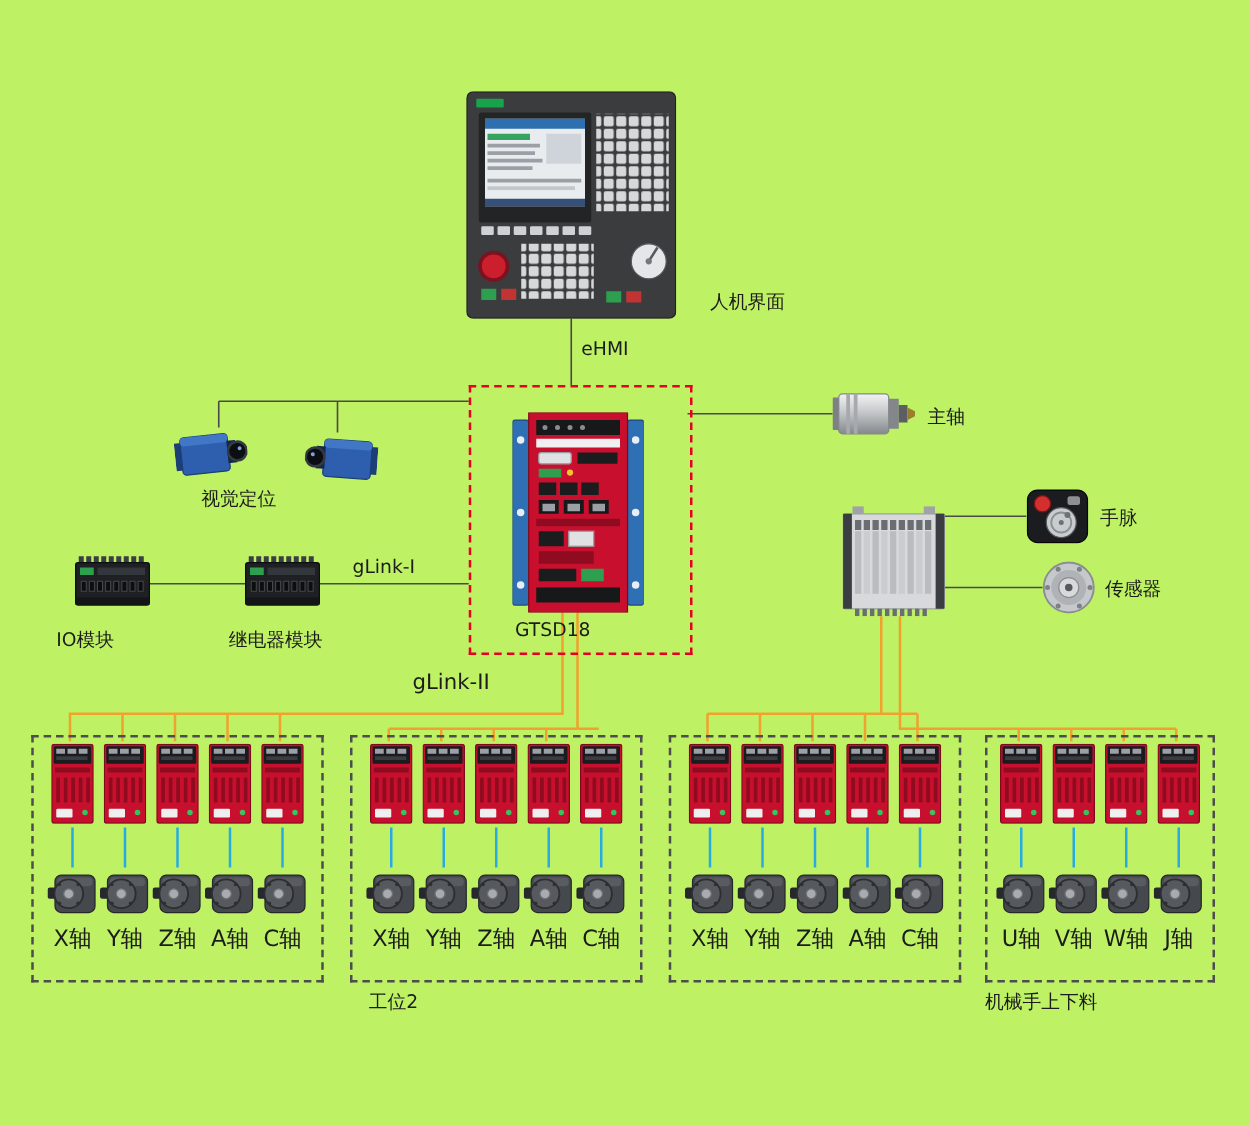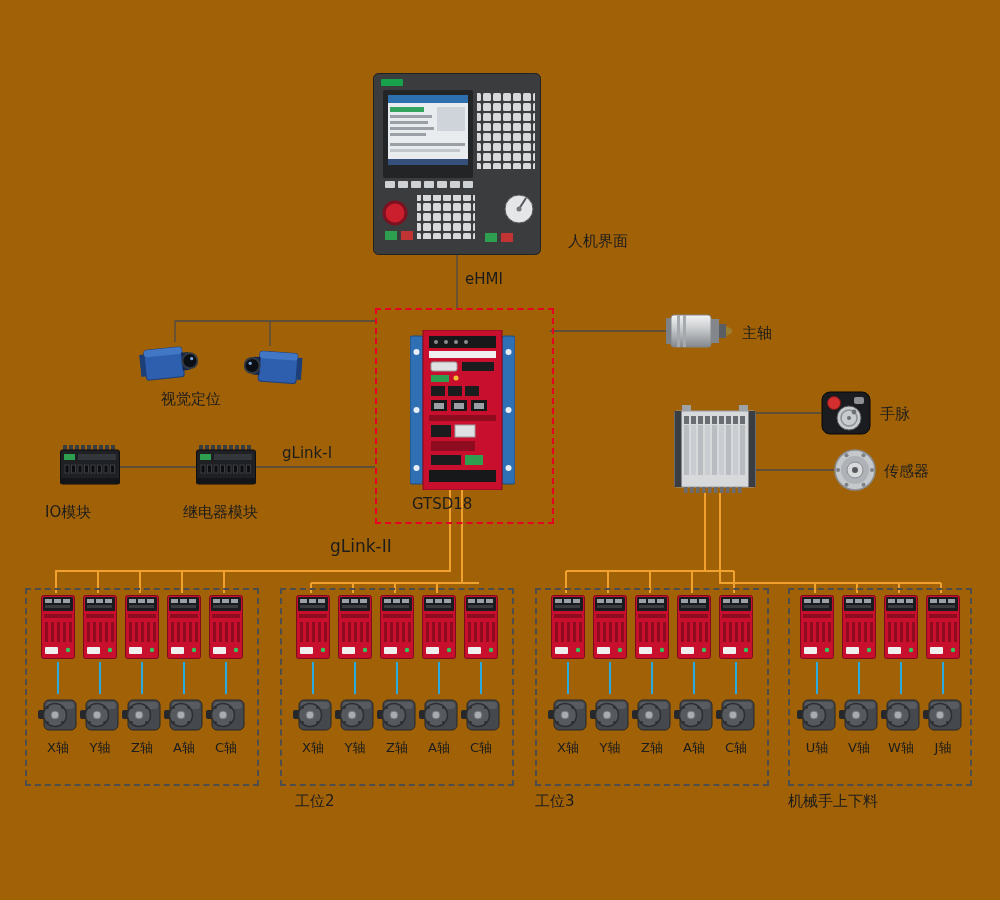--- a/index.html
+++ b/index.html
@@ -1,27 +1,27 @@
 <!DOCTYPE html>
 <html><head>
 <meta charset="utf-8">
 <style>
   html,body{margin:0;padding:0;background:#fff;}
-  .canvas{position:relative;width:1000px;height:900px;background:#a16207;overflow:hidden;
+  .canvas{position:relative;width:1000px;height:900px;background:#bef264;overflow:hidden;
           font-family:"DejaVu Sans","Liberation Sans",sans-serif;color:#1c1c1c;}
   .dev{position:absolute;}
   .wires{position:absolute;left:0;top:0;pointer-events:none;}
   .lbl{position:absolute;font-size:15px;white-space:nowrap;color:#1c1c1c;}
   .lbl.center{white-space:normal;}
   .lbl.bold{font-weight:normal;font-size:17px;}
   .red-box{position:absolute;border:2px dashed #e60021;}
   .station-box{position:absolute;border:2px dashed #4d4d4d;}
   .unit{position:absolute;top:5px;width:48px;display:flex;flex-direction:column;align-items:center;}
   .dlink{width:2px;height:32px;background:#29abe2;margin:3px 0;}
-  .axis-label{margin-top:6px;font-size:13px;color:#1c1c1c;}
+  .axis-label{margin-top:6px;font-size:18px;color:#1c1c1c;}
 </style>
 </head>
 <body>
 
 <div class="canvas">
 
   <svg width="0" height="0" style="position:absolute" aria-hidden="true">
     <defs>
       <pattern id="keys" width="10" height="10" patternUnits="userSpaceOnUse">
         <rect width="8" height="8" rx="1.5" fill="#d6d8da"></rect>
@@ -457,21 +457,20 @@
       <svg width="34" height="64">
           <use href="#sym-drive"></use>
         </svg>
       <div class="dlink"></div>
       <svg width="40" height="36">
           <use href="#sym-motor"></use>
         </svg>
       <div class="axis-label">C轴</div>
     </div>
   </div>
-  <div class="lbl center" style="left:535px;top:792px;width:230px">工位3</div>
 
   <div class="station-box" style="left:788px;top:588px;width:180px;height:194px">
     <div class="unit" style="left:3px">
       <svg width="34" height="64">
           <use href="#sym-drive"></use>
         </svg>
       <div class="dlink"></div>
       <svg width="40" height="36">
           <use href="#sym-motor"></use>
         </svg>

